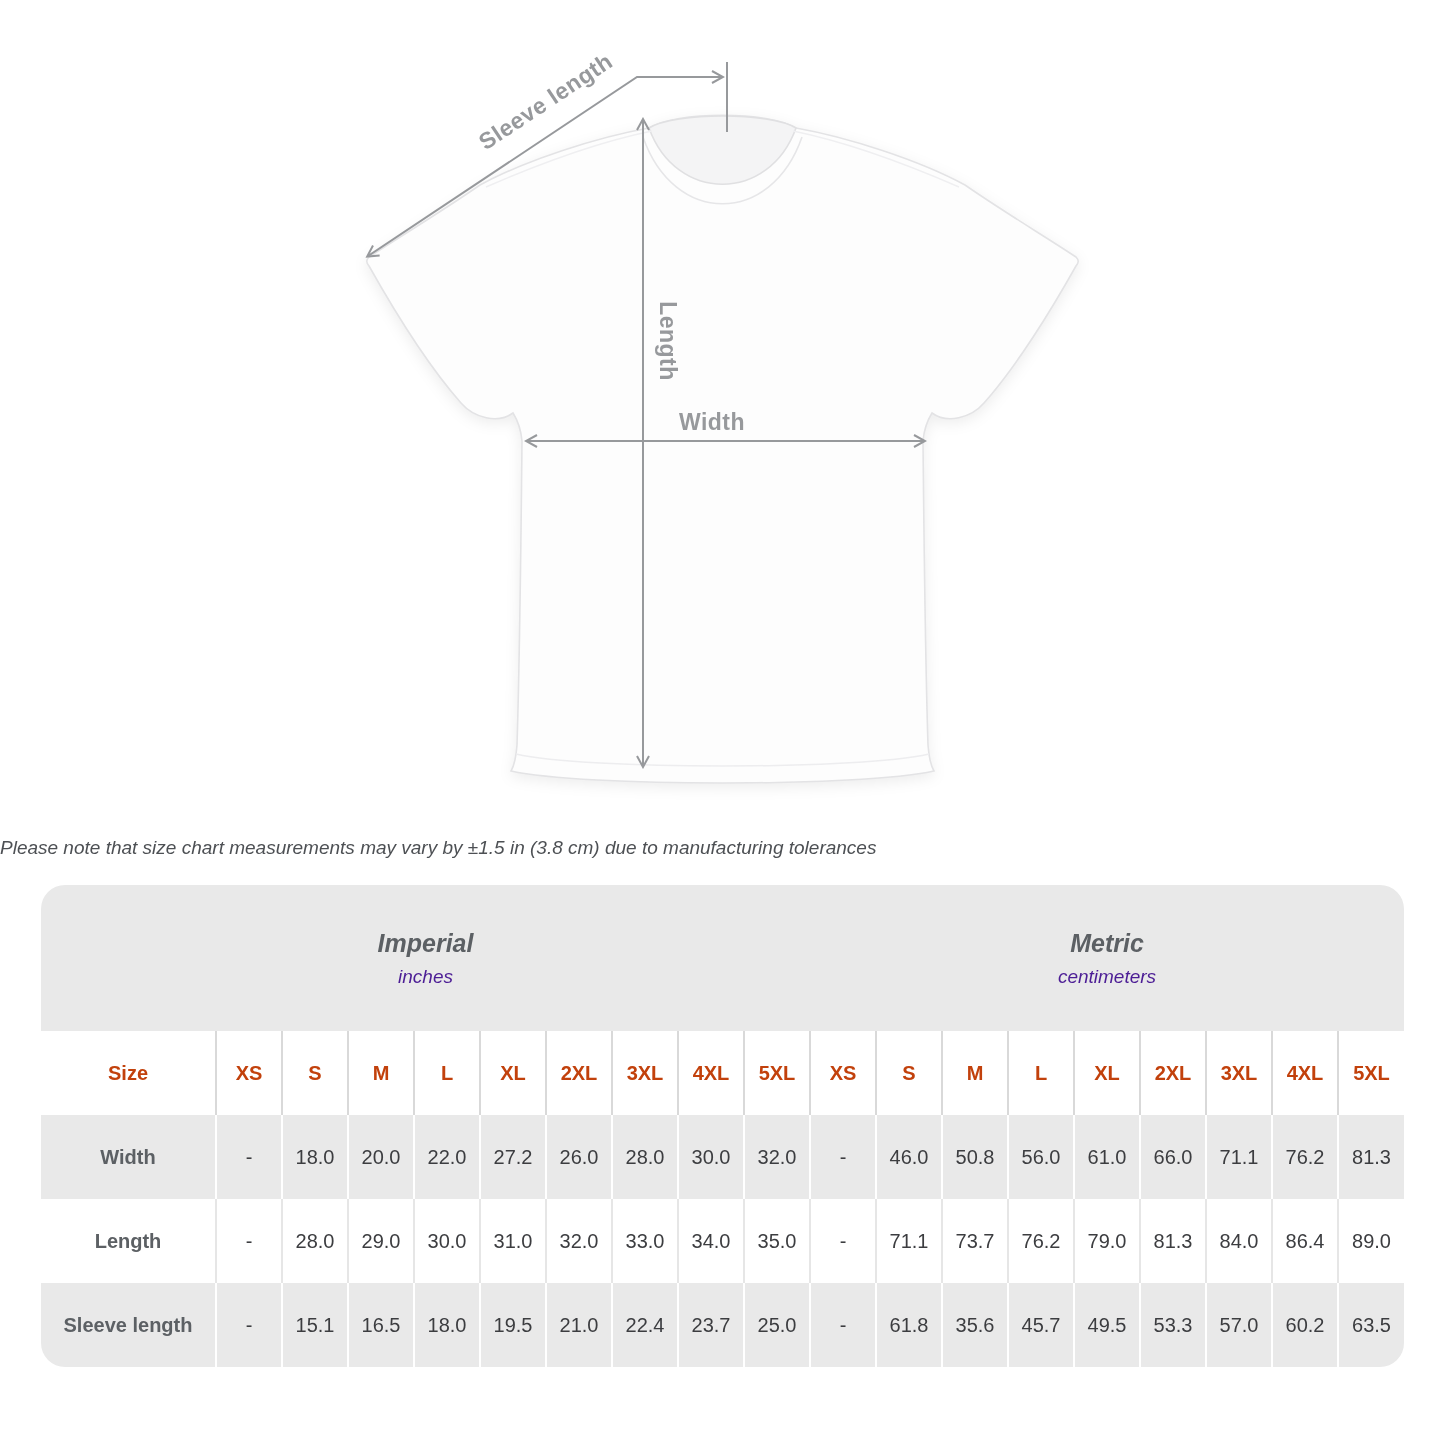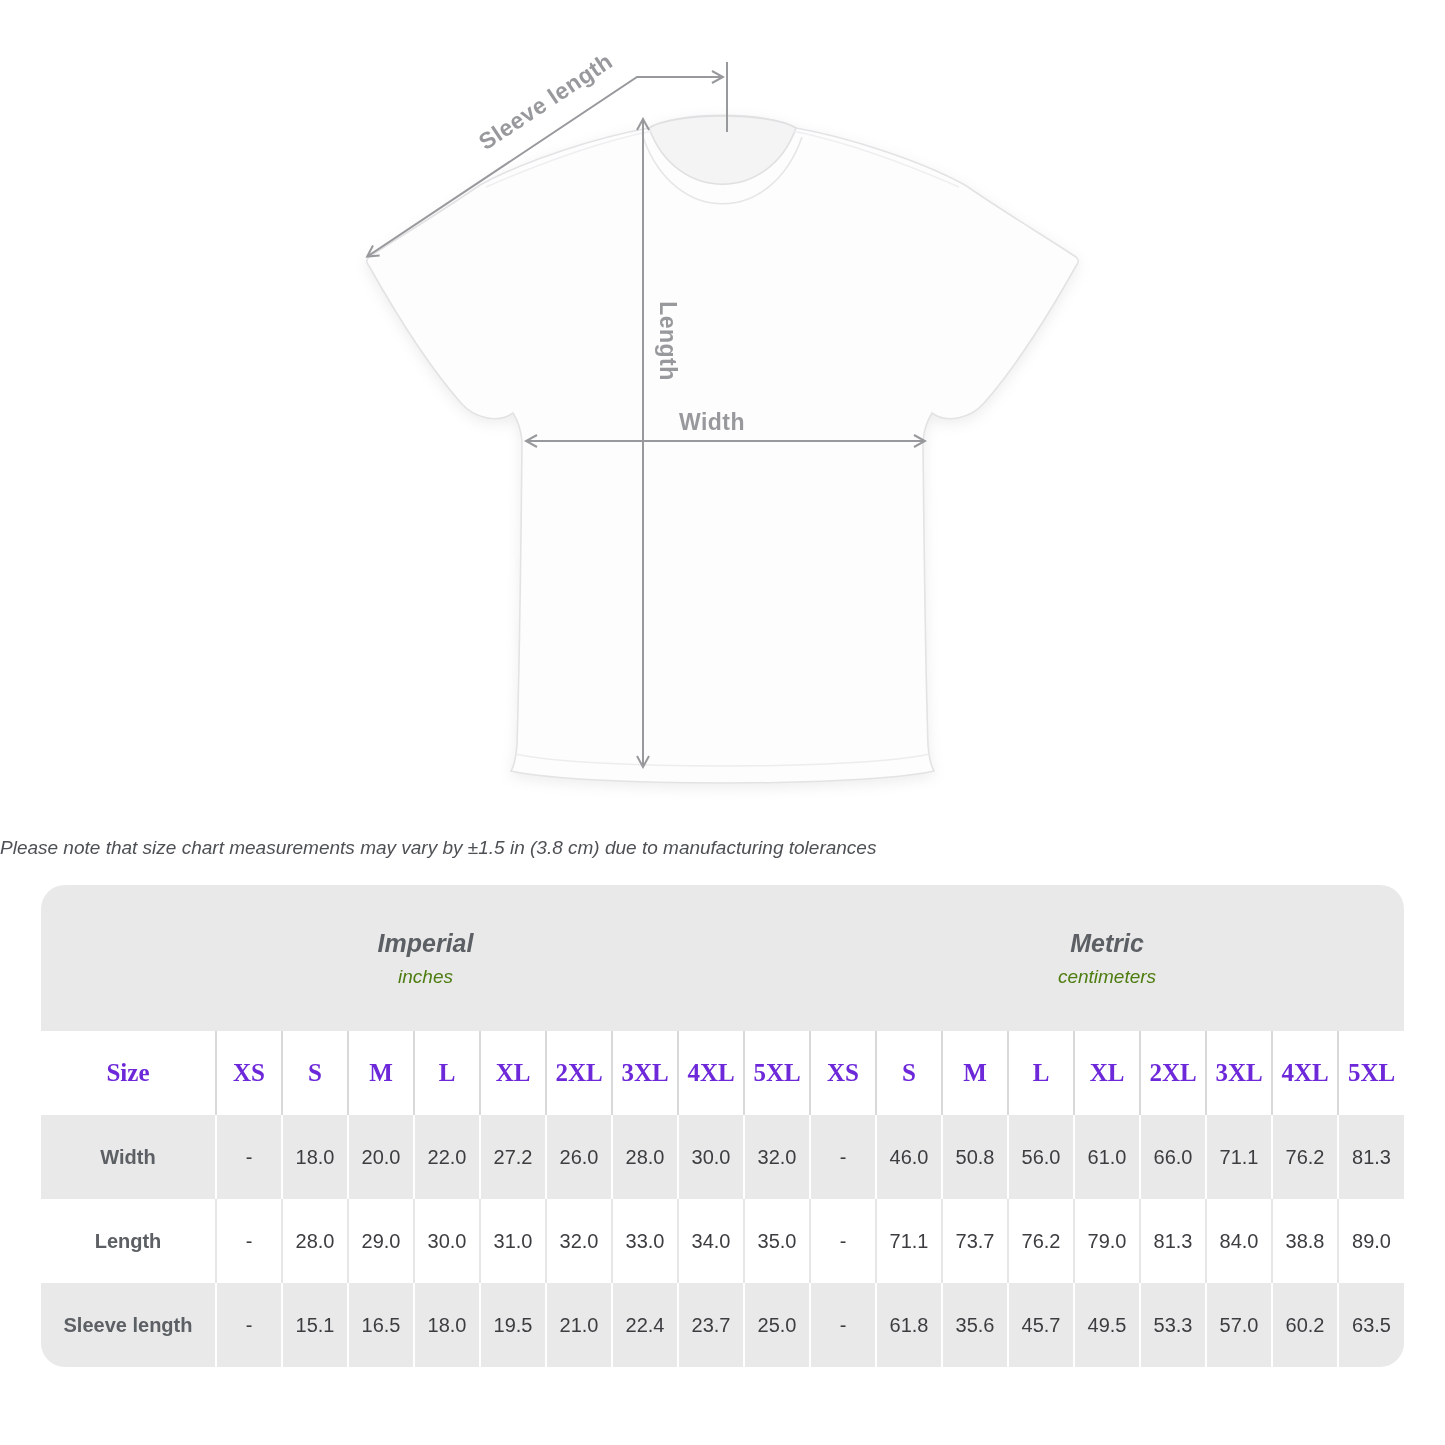--- a/index.html
+++ b/index.html
@@ -52,34 +52,33 @@
     font-size:25px;
     font-weight:bold;
     font-style:italic;
     color:#5c6064;
     line-height:28px;
   }
   .grp-unit {
     font-size:19px;
     font-weight:normal;
     font-style:italic;
-    color:#4d7c0f;
+    color:#4c1d95;
     margin-top:9px;
     line-height:22px;
   }
   tr.size-row { height:84px; background:#ffffff; }
   tr.size-row th {
-    font-size:25px;
-    font-weight:bold;
-    color:#6d28d9;
+    font-size:20px;
+    font-weight:bold;
+    color:#c2410c;
     text-align:center;
     vertical-align:middle;
     border-left:2px solid #d9d9d9;
     padding:0;
-    font-family:Liberation Serif, serif;
   }
   tr.size-row th:first-child { border-left:none; }
   tbody tr { height:84px; }
   tbody tr:nth-child(odd)  { background:#e9e9e9; }
   tbody tr:nth-child(even) { background:#ffffff; }
   tbody th, tbody td {
     text-align:center;
     vertical-align:middle;
     padding:0;
   }
@@ -228,21 +227,21 @@
             <td>33.0</td>
             <td>34.0</td>
             <td>35.0</td>
             <td>-</td>
             <td>71.1</td>
             <td>73.7</td>
             <td>76.2</td>
             <td>79.0</td>
             <td>81.3</td>
             <td>84.0</td>
-            <td>38.8</td>
+            <td>86.4</td>
             <td>89.0</td>
           </tr>
           <tr>
             <th>Sleeve length</th>
             <td>-</td>
             <td>15.1</td>
             <td>16.5</td>
             <td>18.0</td>
             <td>19.5</td>
             <td>21.0</td>

